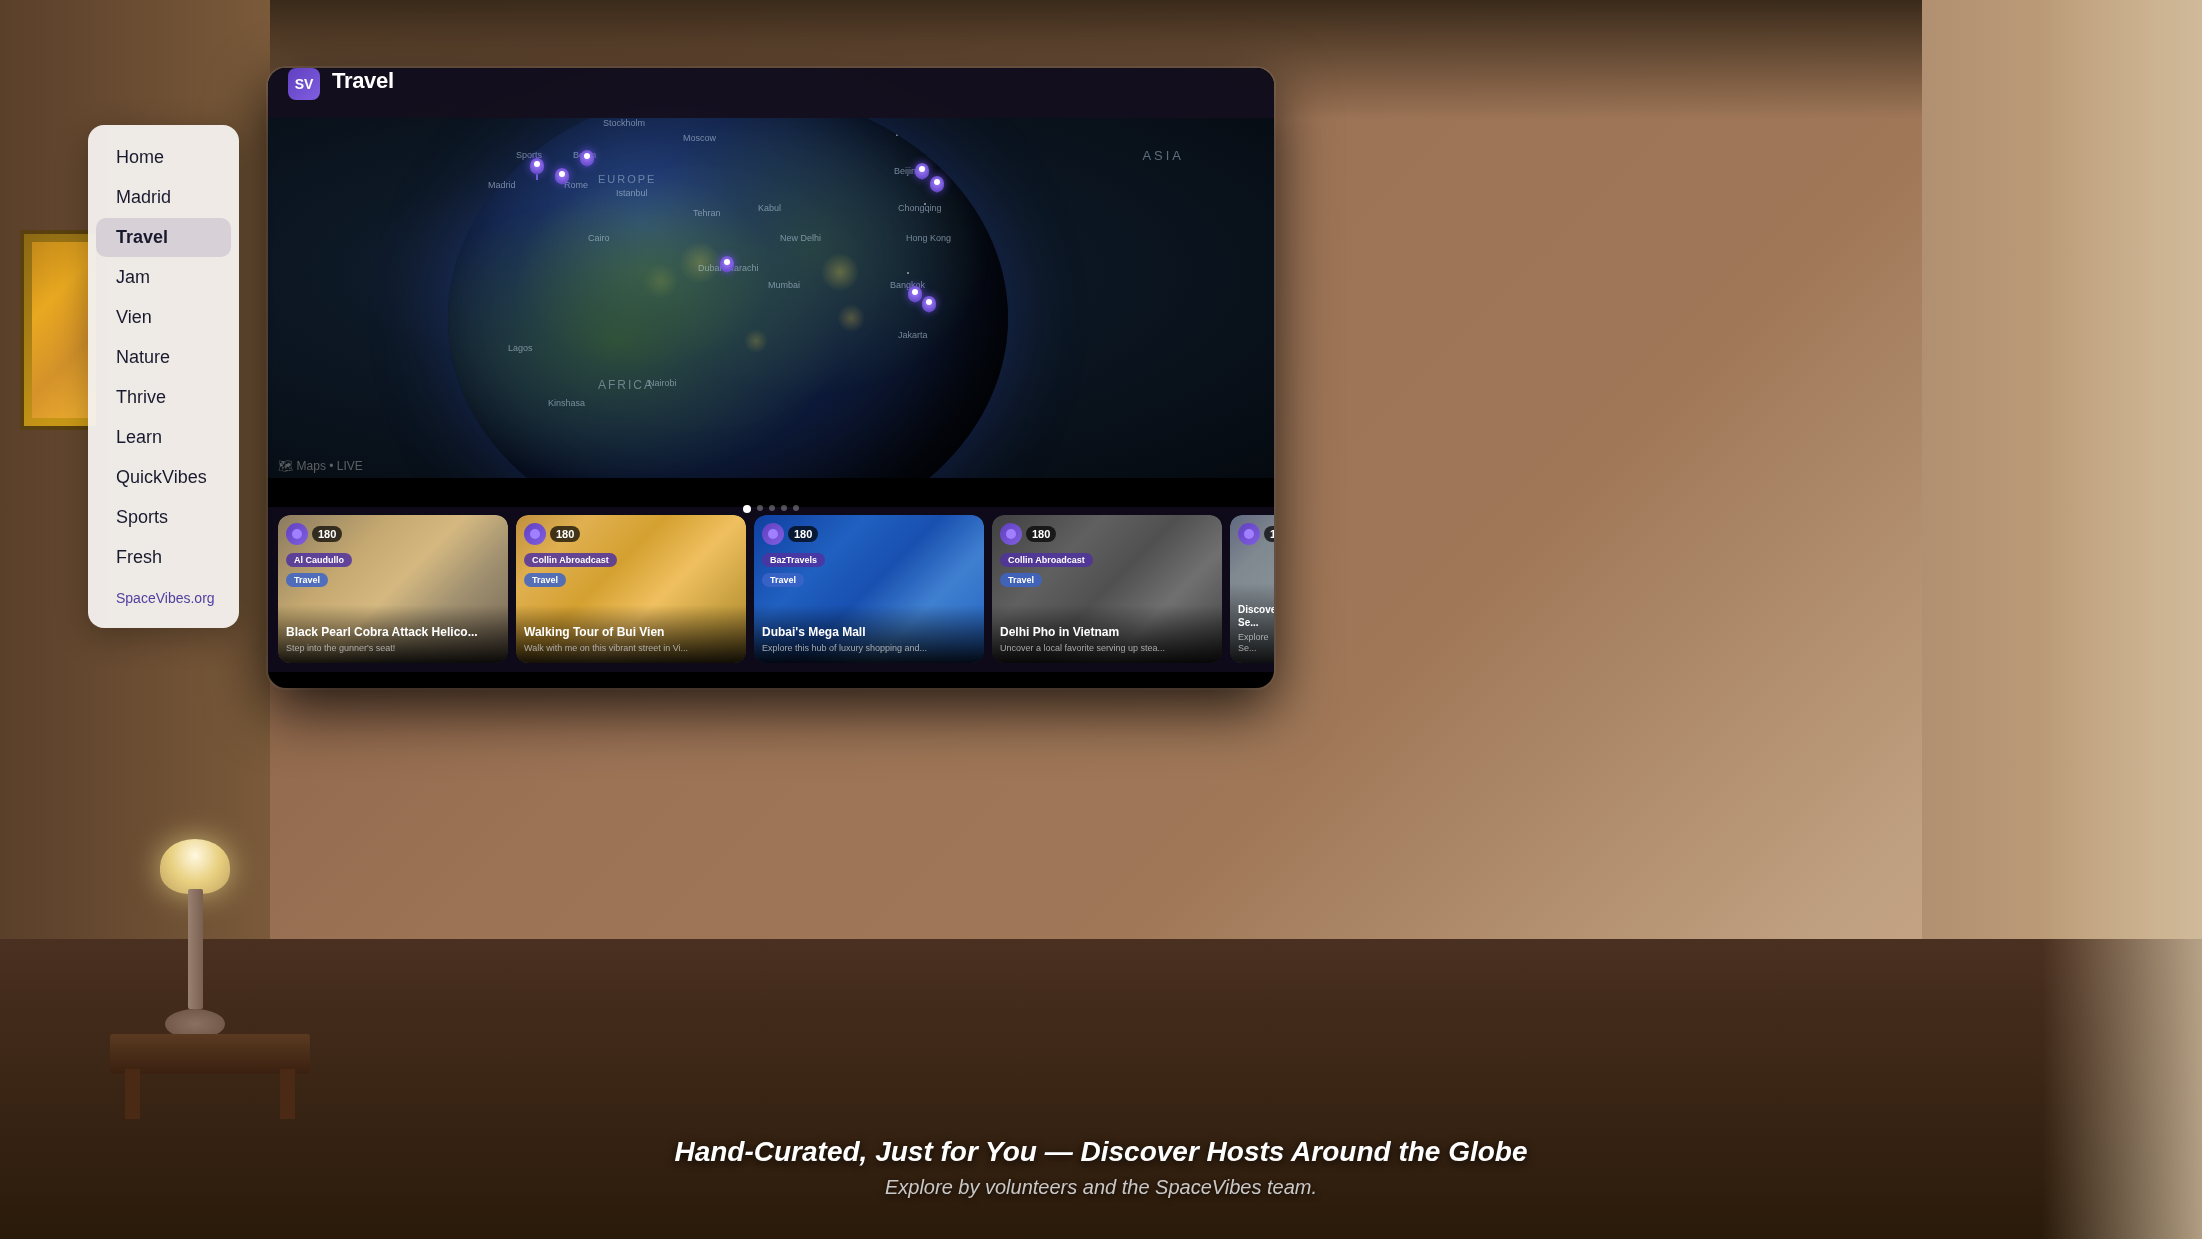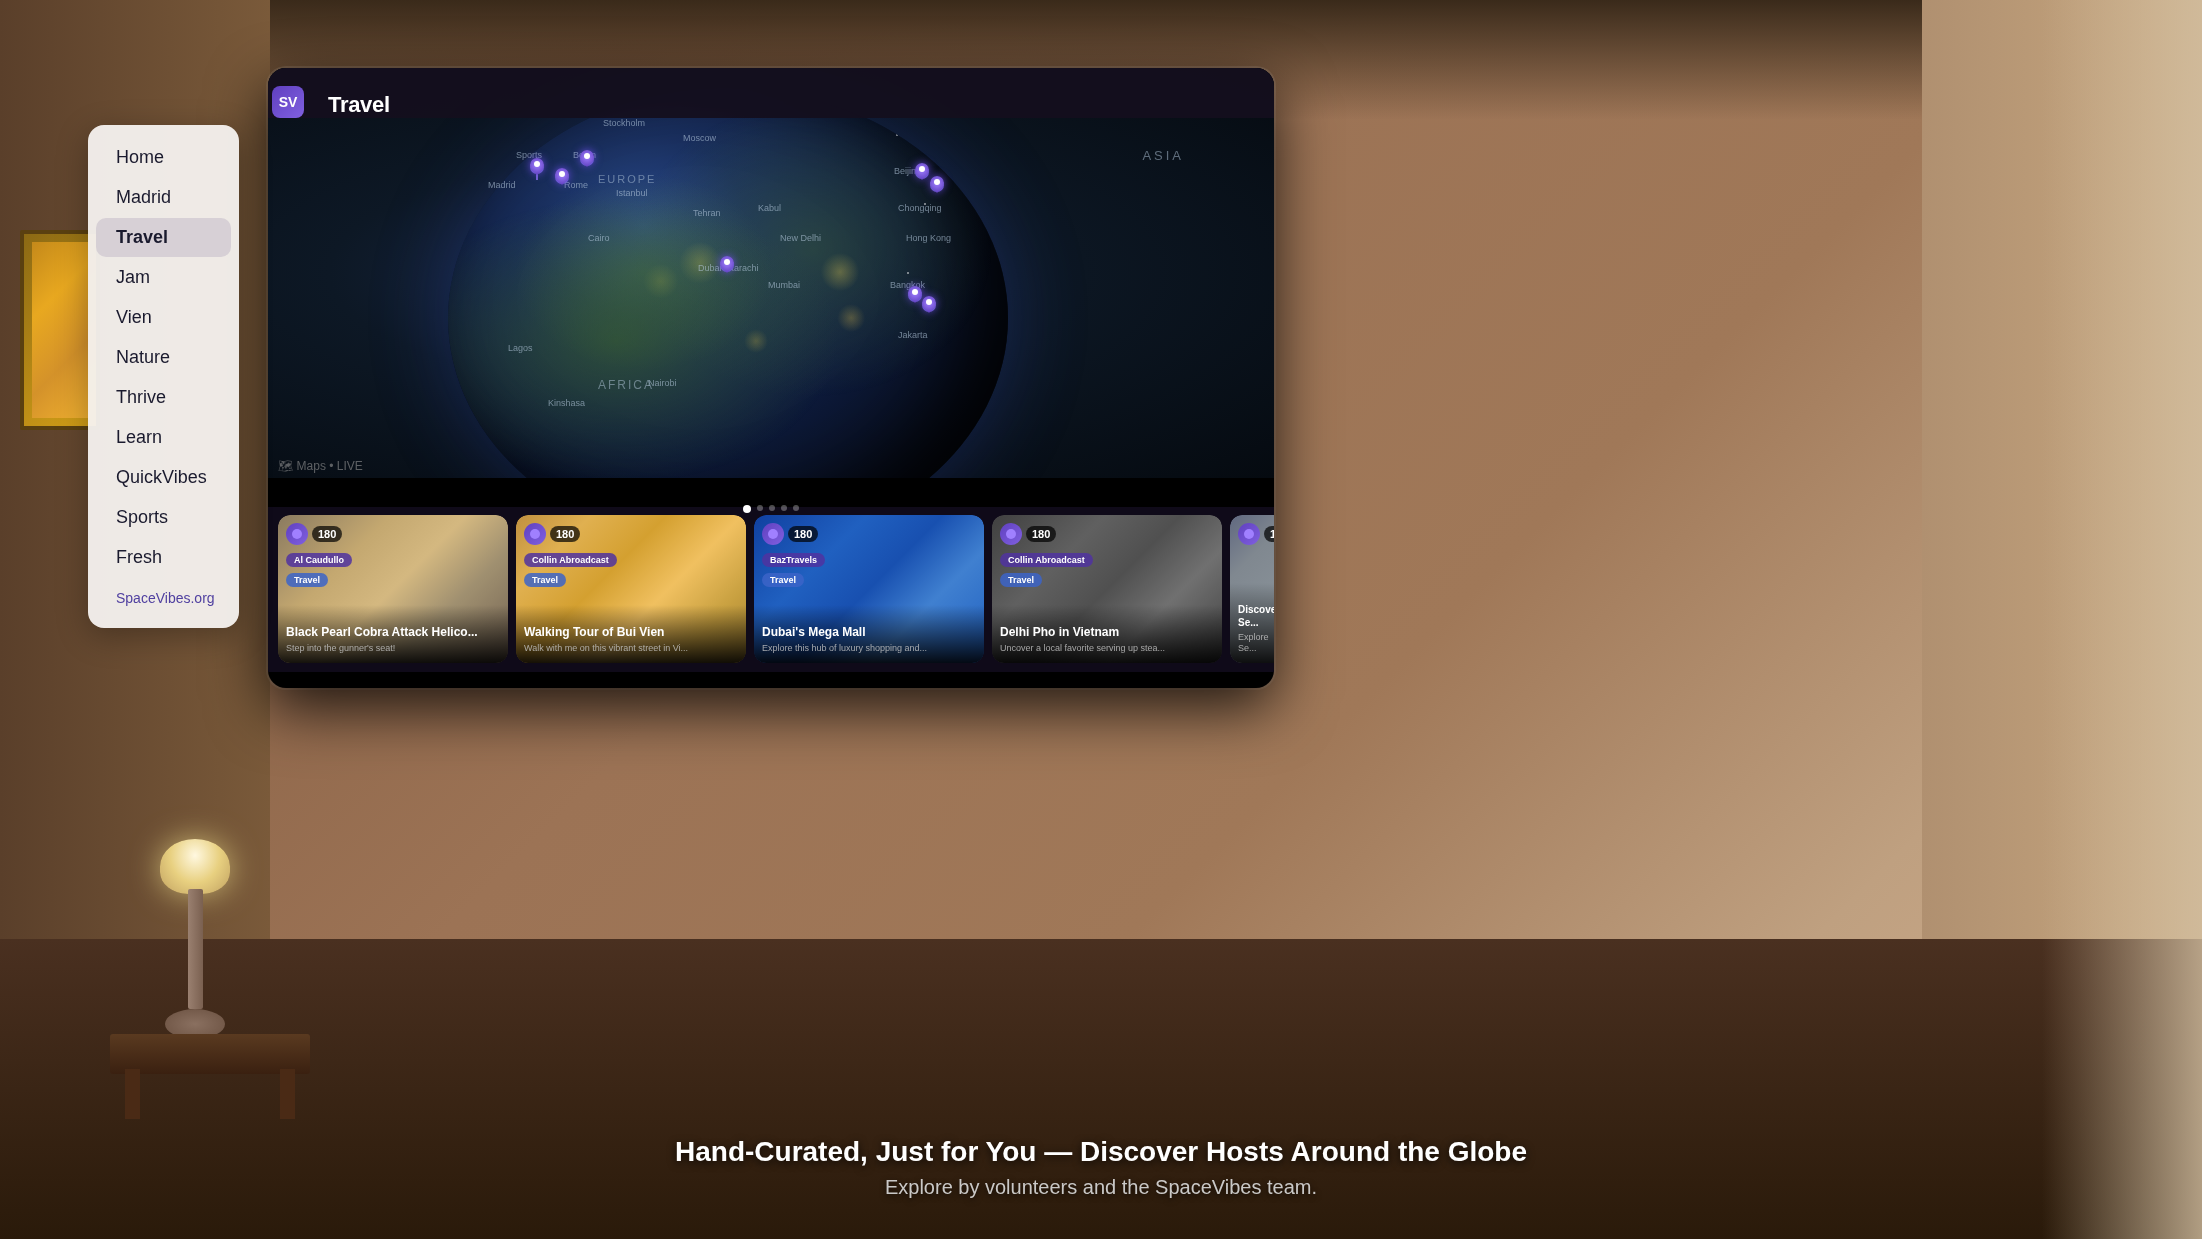--- a/index.html
+++ b/index.html
@@ -141,23 +141,23 @@
       box-shadow: 0 20px 60px rgba(0,0,0,0.8), 0 0 0 2px rgba(255,255,255,0.1);
     }
 
     
     .app-header {
       position: absolute;
       top: 0; left: 0; right: 0;
       height: 50px;
       background: rgba(20,15,30,0.95);
       display: flex;
-      align-items: flex-end;
-      padding: 0 4px;
-      gap: 24px;
+      align-items: flex-start;
+      padding: 0 20px;
+      gap: 12px;
       z-index: 10;
     }
 
     .app-logo {
       width: 32px;
       height: 32px;
       background: linear-gradient(135deg, #6040c0, #8060e0);
       border-radius: 8px;
       display: flex;
       align-items: center;
@@ -470,20 +470,21 @@
     }
 
     
     .bottom-text {
       position: absolute;
       bottom: 40px;
       left: 0;
       right: 0;
       text-align: center;
       z-index: 5;
+      font-style: italic;
     }
 
     .bottom-headline {
       color: white;
       font-size: 28px;
       font-weight: 700;
       text-shadow: 0 2px 8px rgba(0,0,0,0.8);
       margin-bottom: 8px;
     }
 

